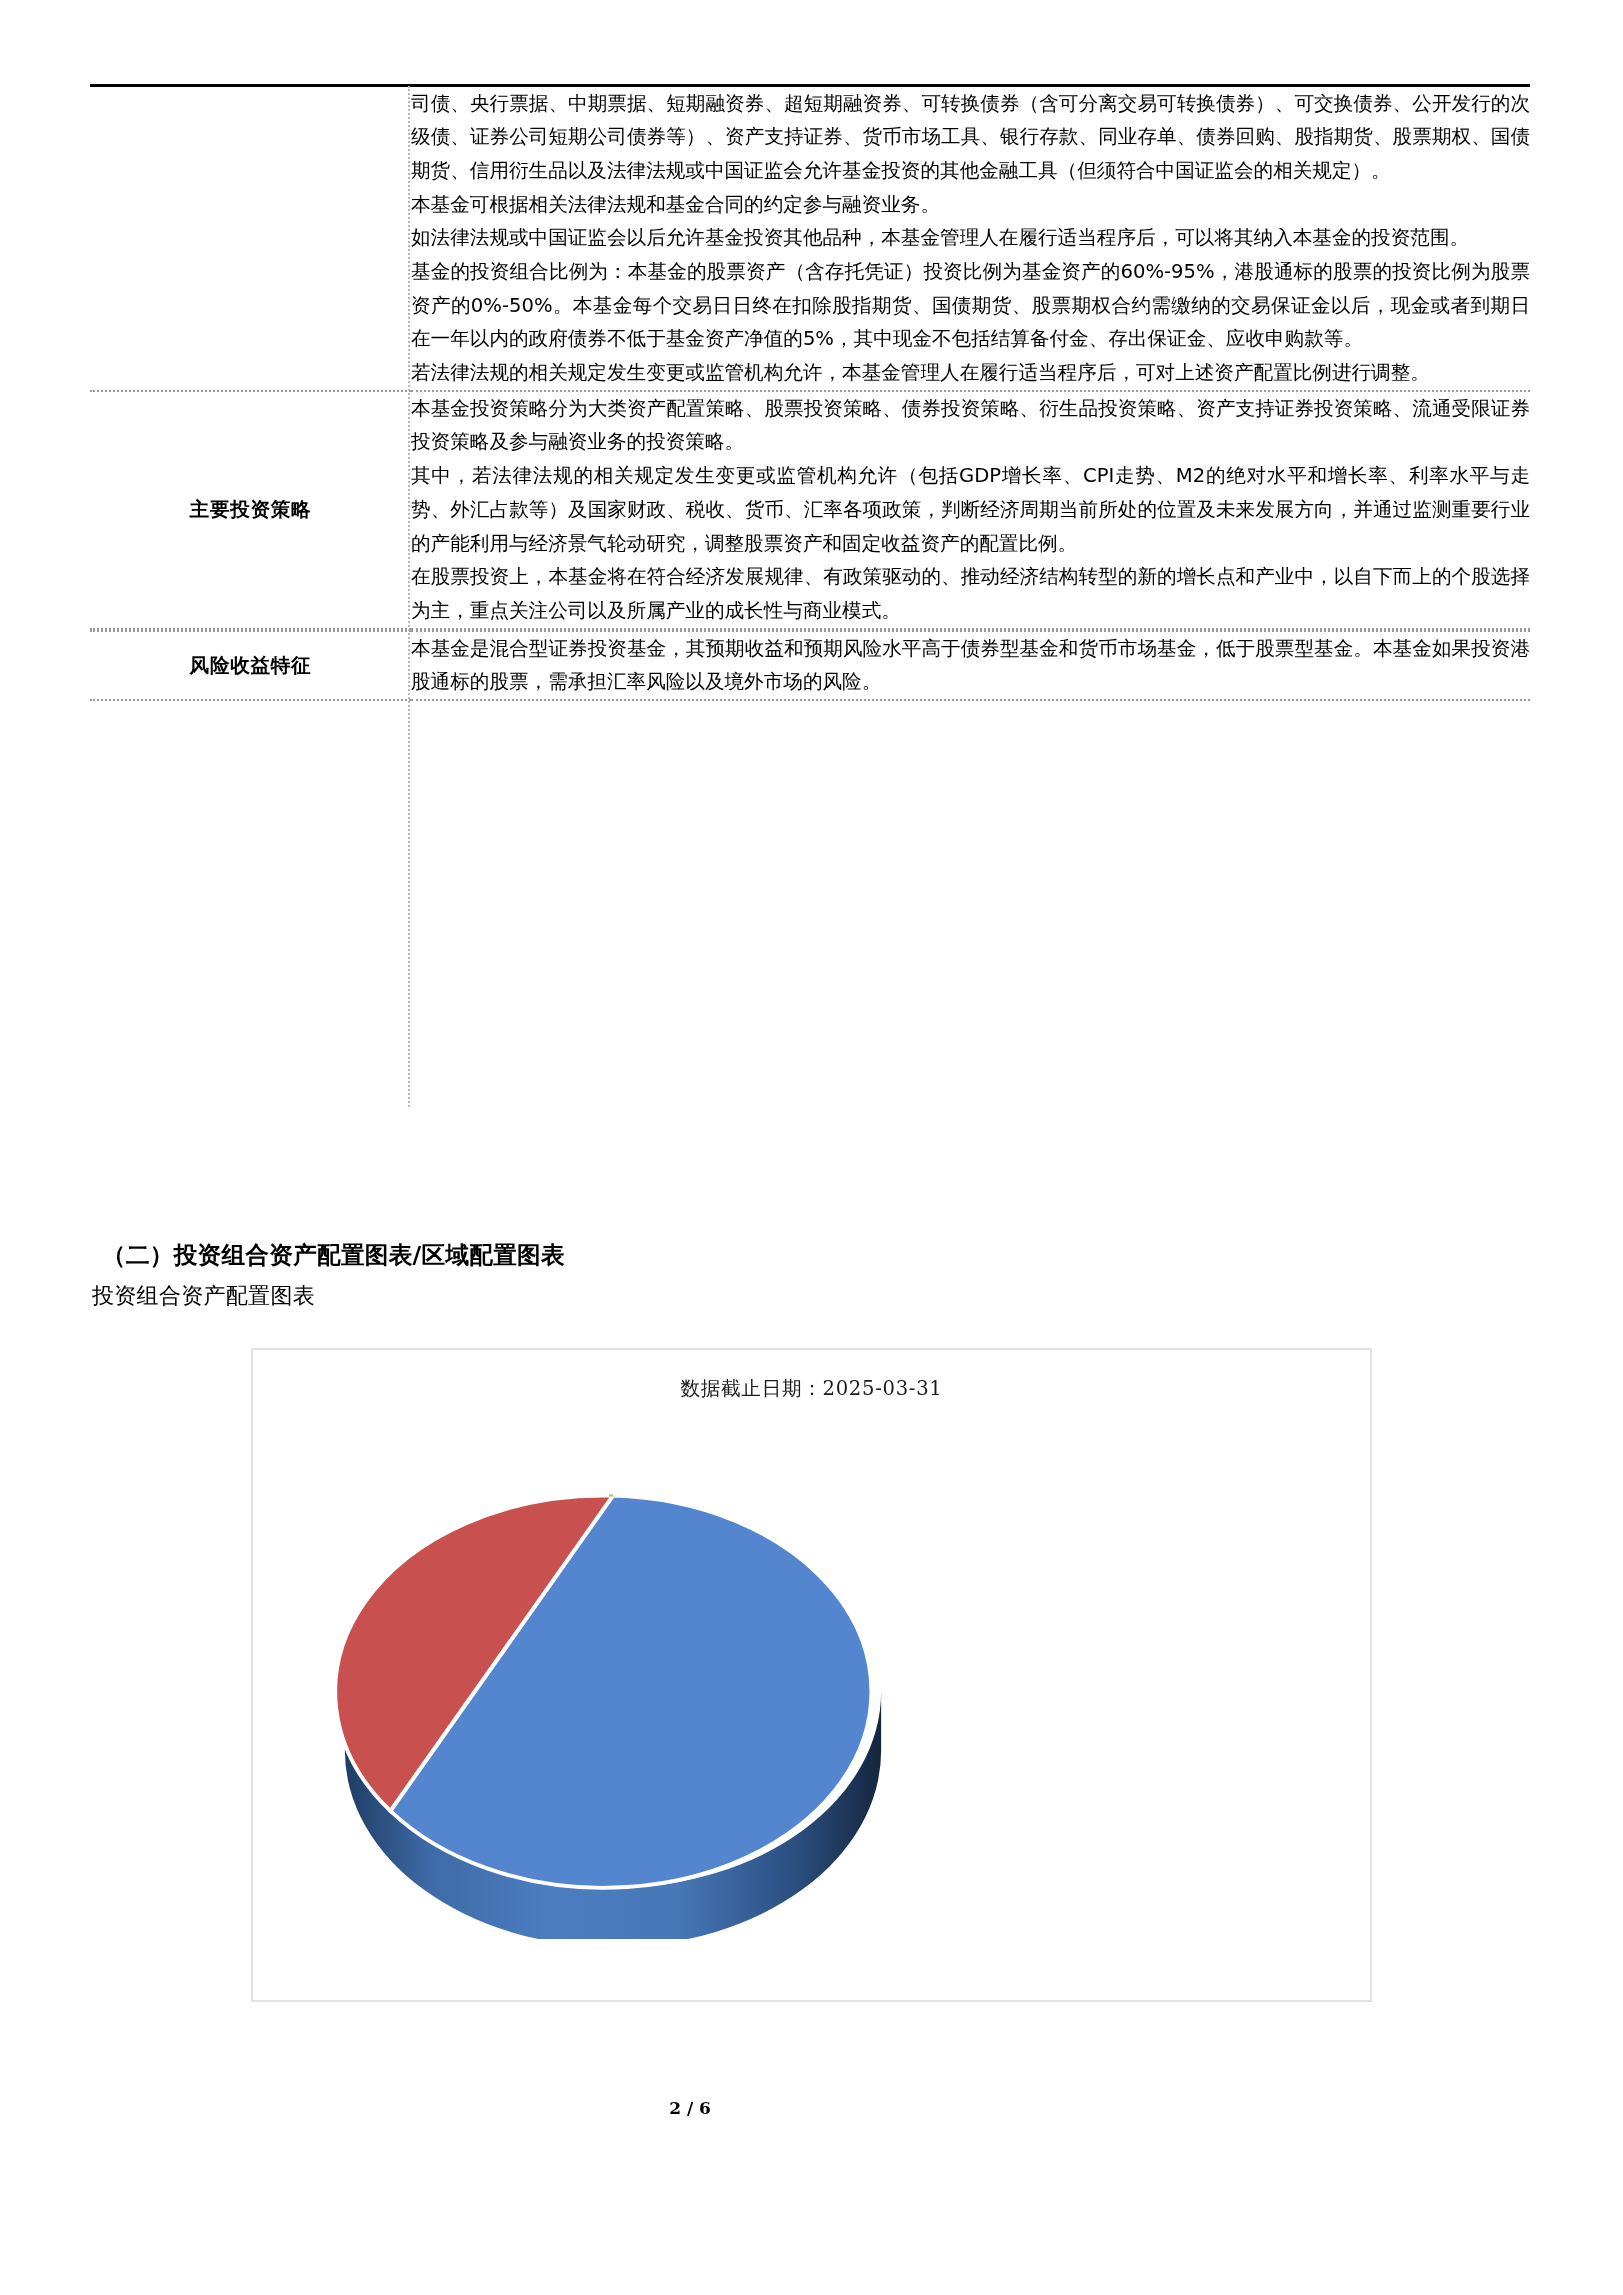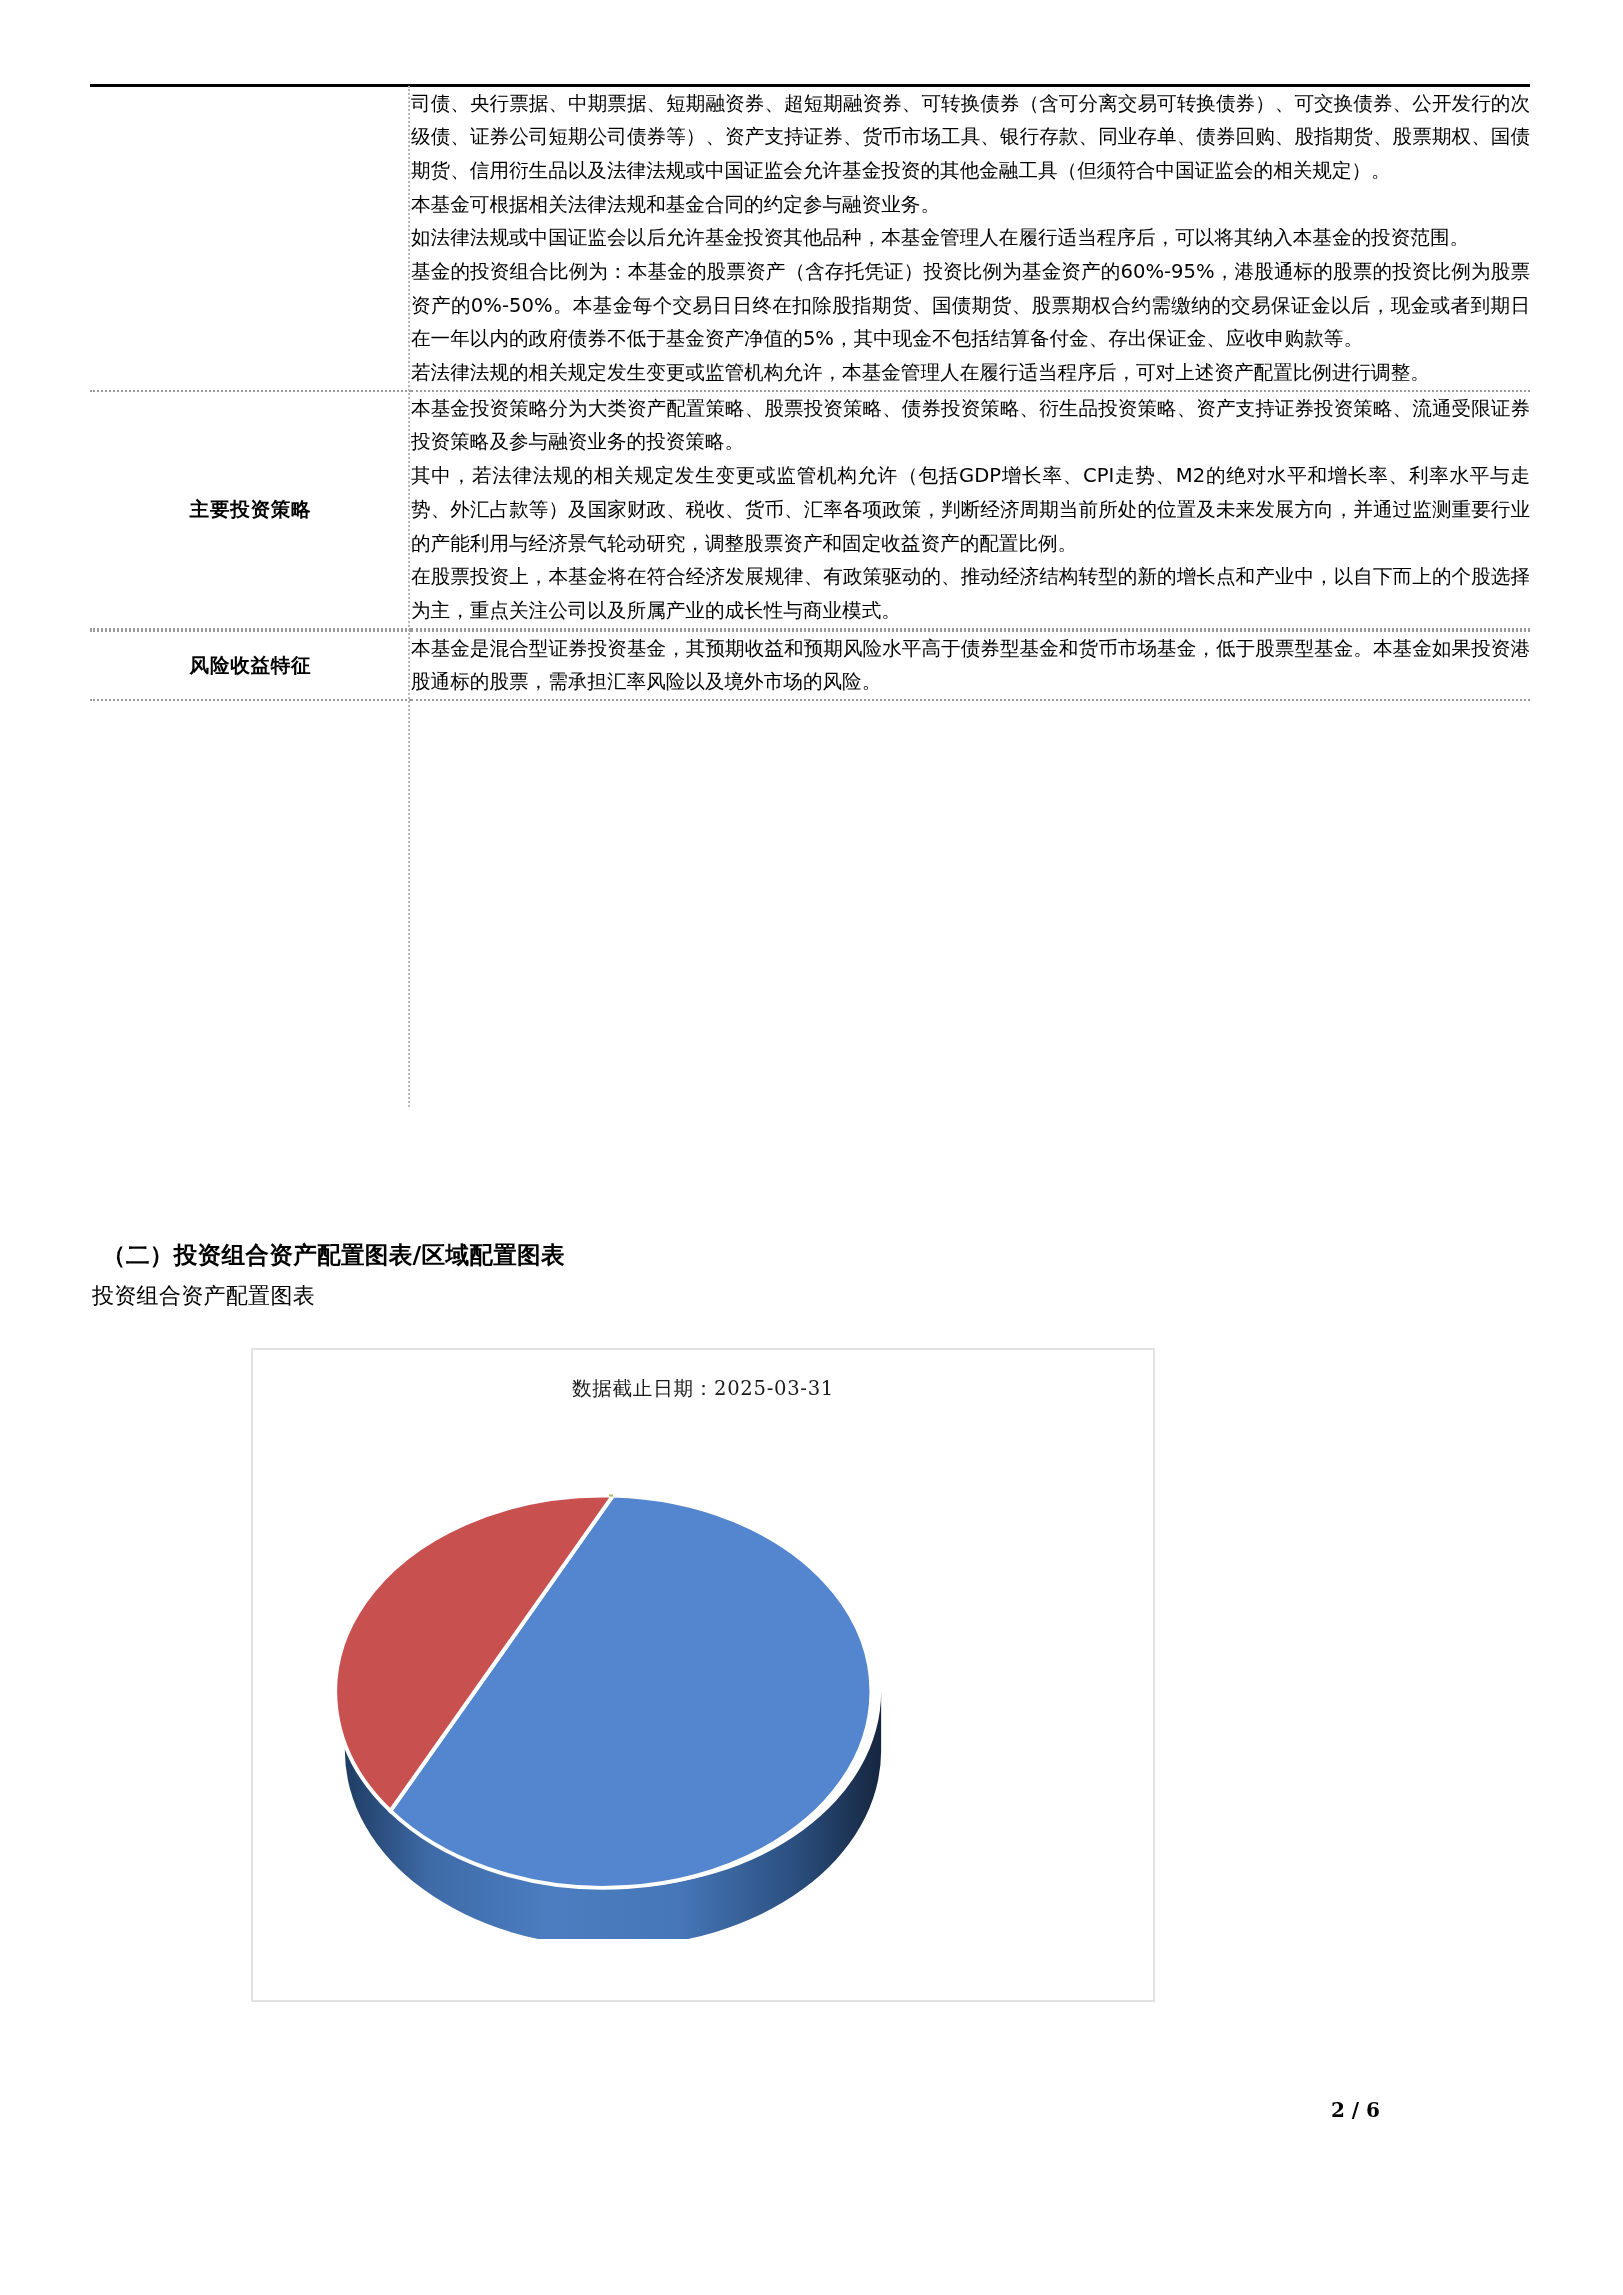--- a/index.html
+++ b/index.html
@@ -108,21 +108,21 @@
     font-weight: bold;
     letter-spacing: 0.3px;
     white-space: nowrap;
   }
 
   
   .chart-box {
     position: absolute;
     left: 251px;
     top: 1348px;
-    width: 904px;
+    width: 1121px;
     height: 654px;
     box-sizing: border-box;
     border: 2px solid #e2e2e2;
     background: #ffffff;
   }
   .chart-title {
     position: absolute;
     left: 0;
     top: 25px;
     width: 100%;
@@ -175,22 +175,22 @@
     line-height: 1.45;
     max-width: 209px;
   }
 
   
   .footer {
     position: absolute;
     left: 0;
     top: 2098px;
     width: 1380px;
-    text-align: right;
-    font-size: 20px;
+    text-align: center;
+    font-size: 17px;
     font-weight: bold;
     font-family: "DejaVu Serif", "Liberation Serif", serif;
   }
 </style>
 </head>
 <body>
 
 <div class="page">
 
   <table class="info-table">

